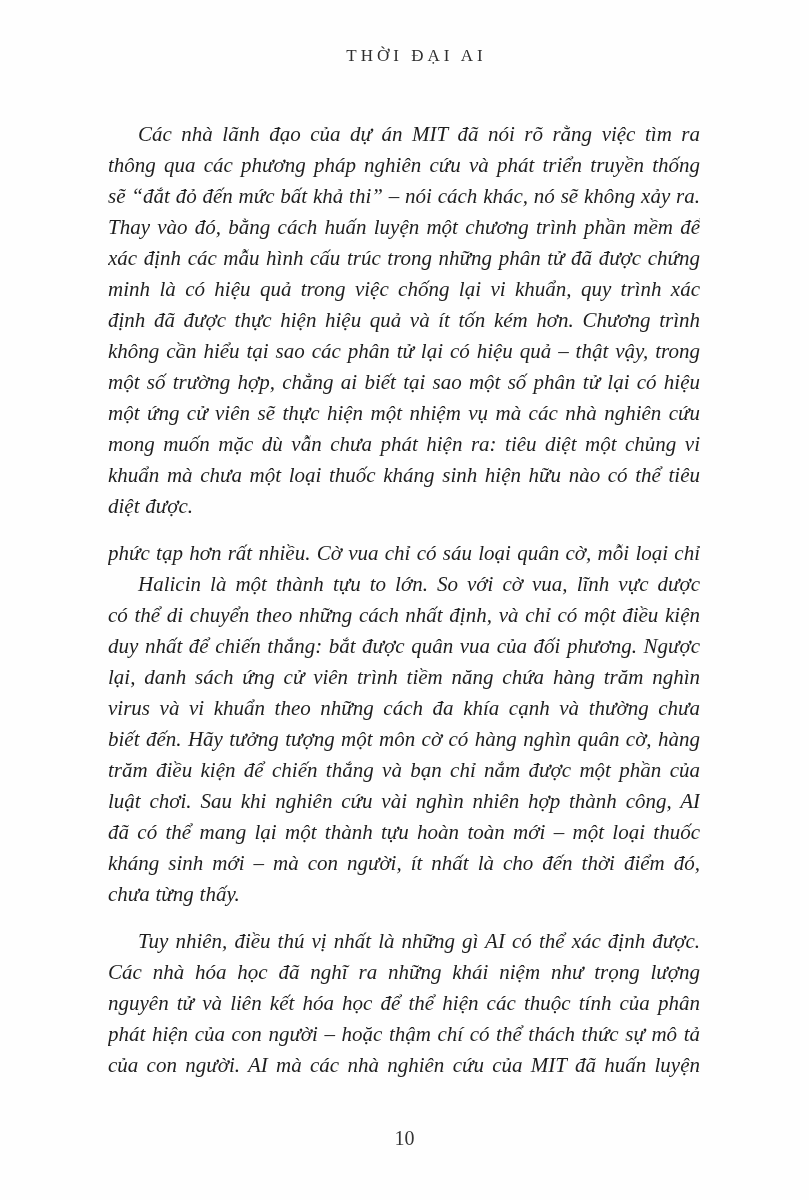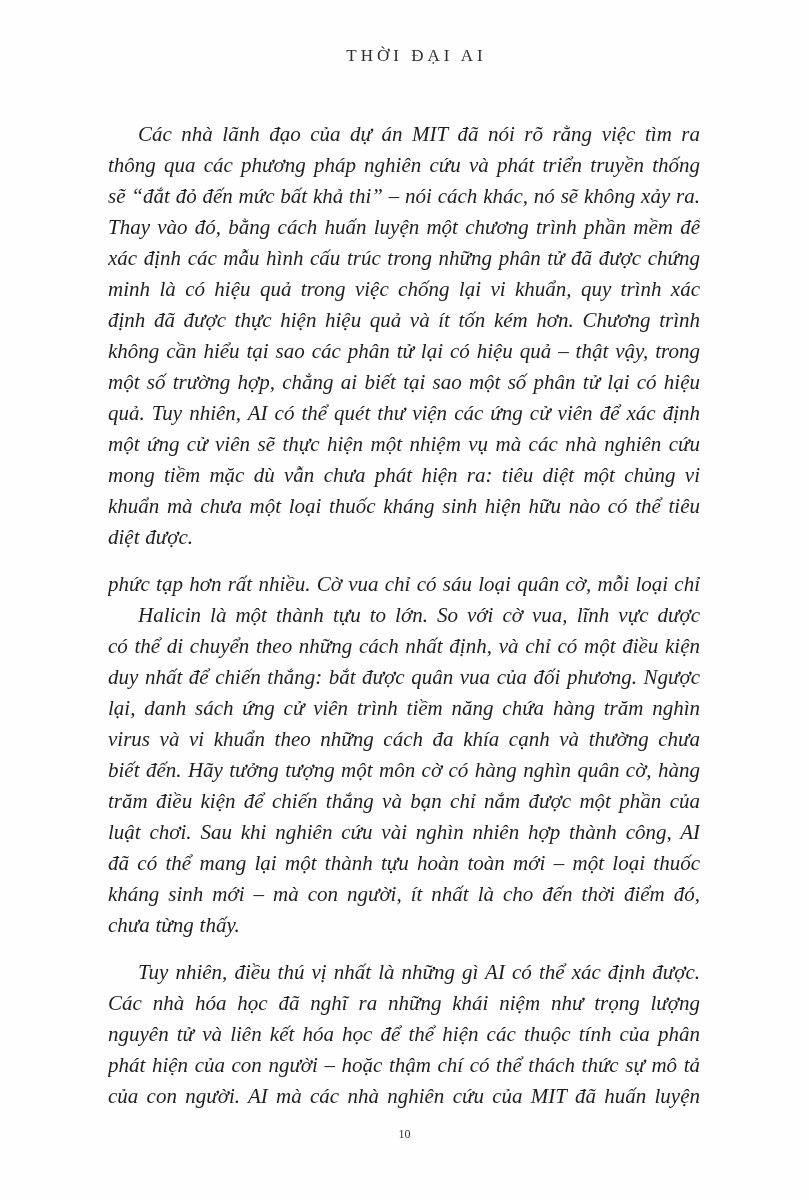--- a/index.html
+++ b/index.html
@@ -52,44 +52,43 @@
   }
   .line.last-line {
     text-align-last: left;
   }
   .page-number {
     position: absolute;
     top: 1127px;
     left: 0;
     width: 100%;
     text-align: center;
-    font-size: 12px;
+    font-size: 20px;
     color: #333333;
   }
 </style>
 </head>
 <body>
 
 <div class="page">
   <div class="running-header">THỜI ĐẠI AI</div>
 
   <div class="text-block">
       <div class="paragraph">
         <div class="line first-line">Các nhà lãnh đạo của dự án MIT đã nói rõ rằng việc tìm ra halicin</div>
         <div class="line">thông qua các phương pháp nghiên cứu và phát triển truyền thống</div>
         <div class="line">sẽ “đắt đỏ đến mức bất khả thi” – nói cách khác, nó sẽ không xảy ra.</div>
         <div class="line">Thay vào đó, bằng cách huấn luyện một chương trình phần mềm để</div>
         <div class="line">xác định các mẫu hình cấu trúc trong những phân tử đã được chứng</div>
         <div class="line">minh là có hiệu quả trong việc chống lại vi khuẩn, quy trình xác</div>
         <div class="line">định đã được thực hiện hiệu quả và ít tốn kém hơn. Chương trình</div>
         <div class="line">không cần hiểu tại sao các phân tử lại có hiệu quả – thật vậy, trong</div>
         <div class="line">một số trường hợp, chẳng ai biết tại sao một số phân tử lại có hiệu</div>
-        <div class="line">quả. Tuy nhiên, AI có thể quét thư viện các ứng cử viên để xác định</div>
         <div class="line">một ứng cử viên sẽ thực hiện một nhiệm vụ mà các nhà nghiên cứu</div>
-        <div class="line">mong tiềm mặc dù vẫn chưa phát hiện ra: tiêu diệt một chủng vi</div>
+        <div class="line">mong muốn mặc dù vẫn chưa phát hiện ra: tiêu diệt một chủng vi</div>
         <div class="line">khuẩn mà chưa một loại thuốc kháng sinh hiện hữu nào có thể tiêu</div>
         <div class="line last-line">diệt được.</div>
       </div>
       <div class="paragraph">
         <div class="line">phức tạp hơn rất nhiều. Cờ vua chỉ có sáu loại quân cờ, mỗi loại chỉ</div>
         <div class="line first-line">Halicin là một thành tựu to lớn. So với cờ vua, lĩnh vực dược phẩm</div>
         <div class="line">có thể di chuyển theo những cách nhất định, và chỉ có một điều kiện</div>
         <div class="line">duy nhất để chiến thắng: bắt được quân vua của đối phương. Ngược</div>
         <div class="line">lại, danh sách ứng cử viên trình tiềm năng chứa hàng trăm nghìn</div>
         <div class="line">virus và vi khuẩn theo những cách đa khía cạnh và thường chưa được</div>

